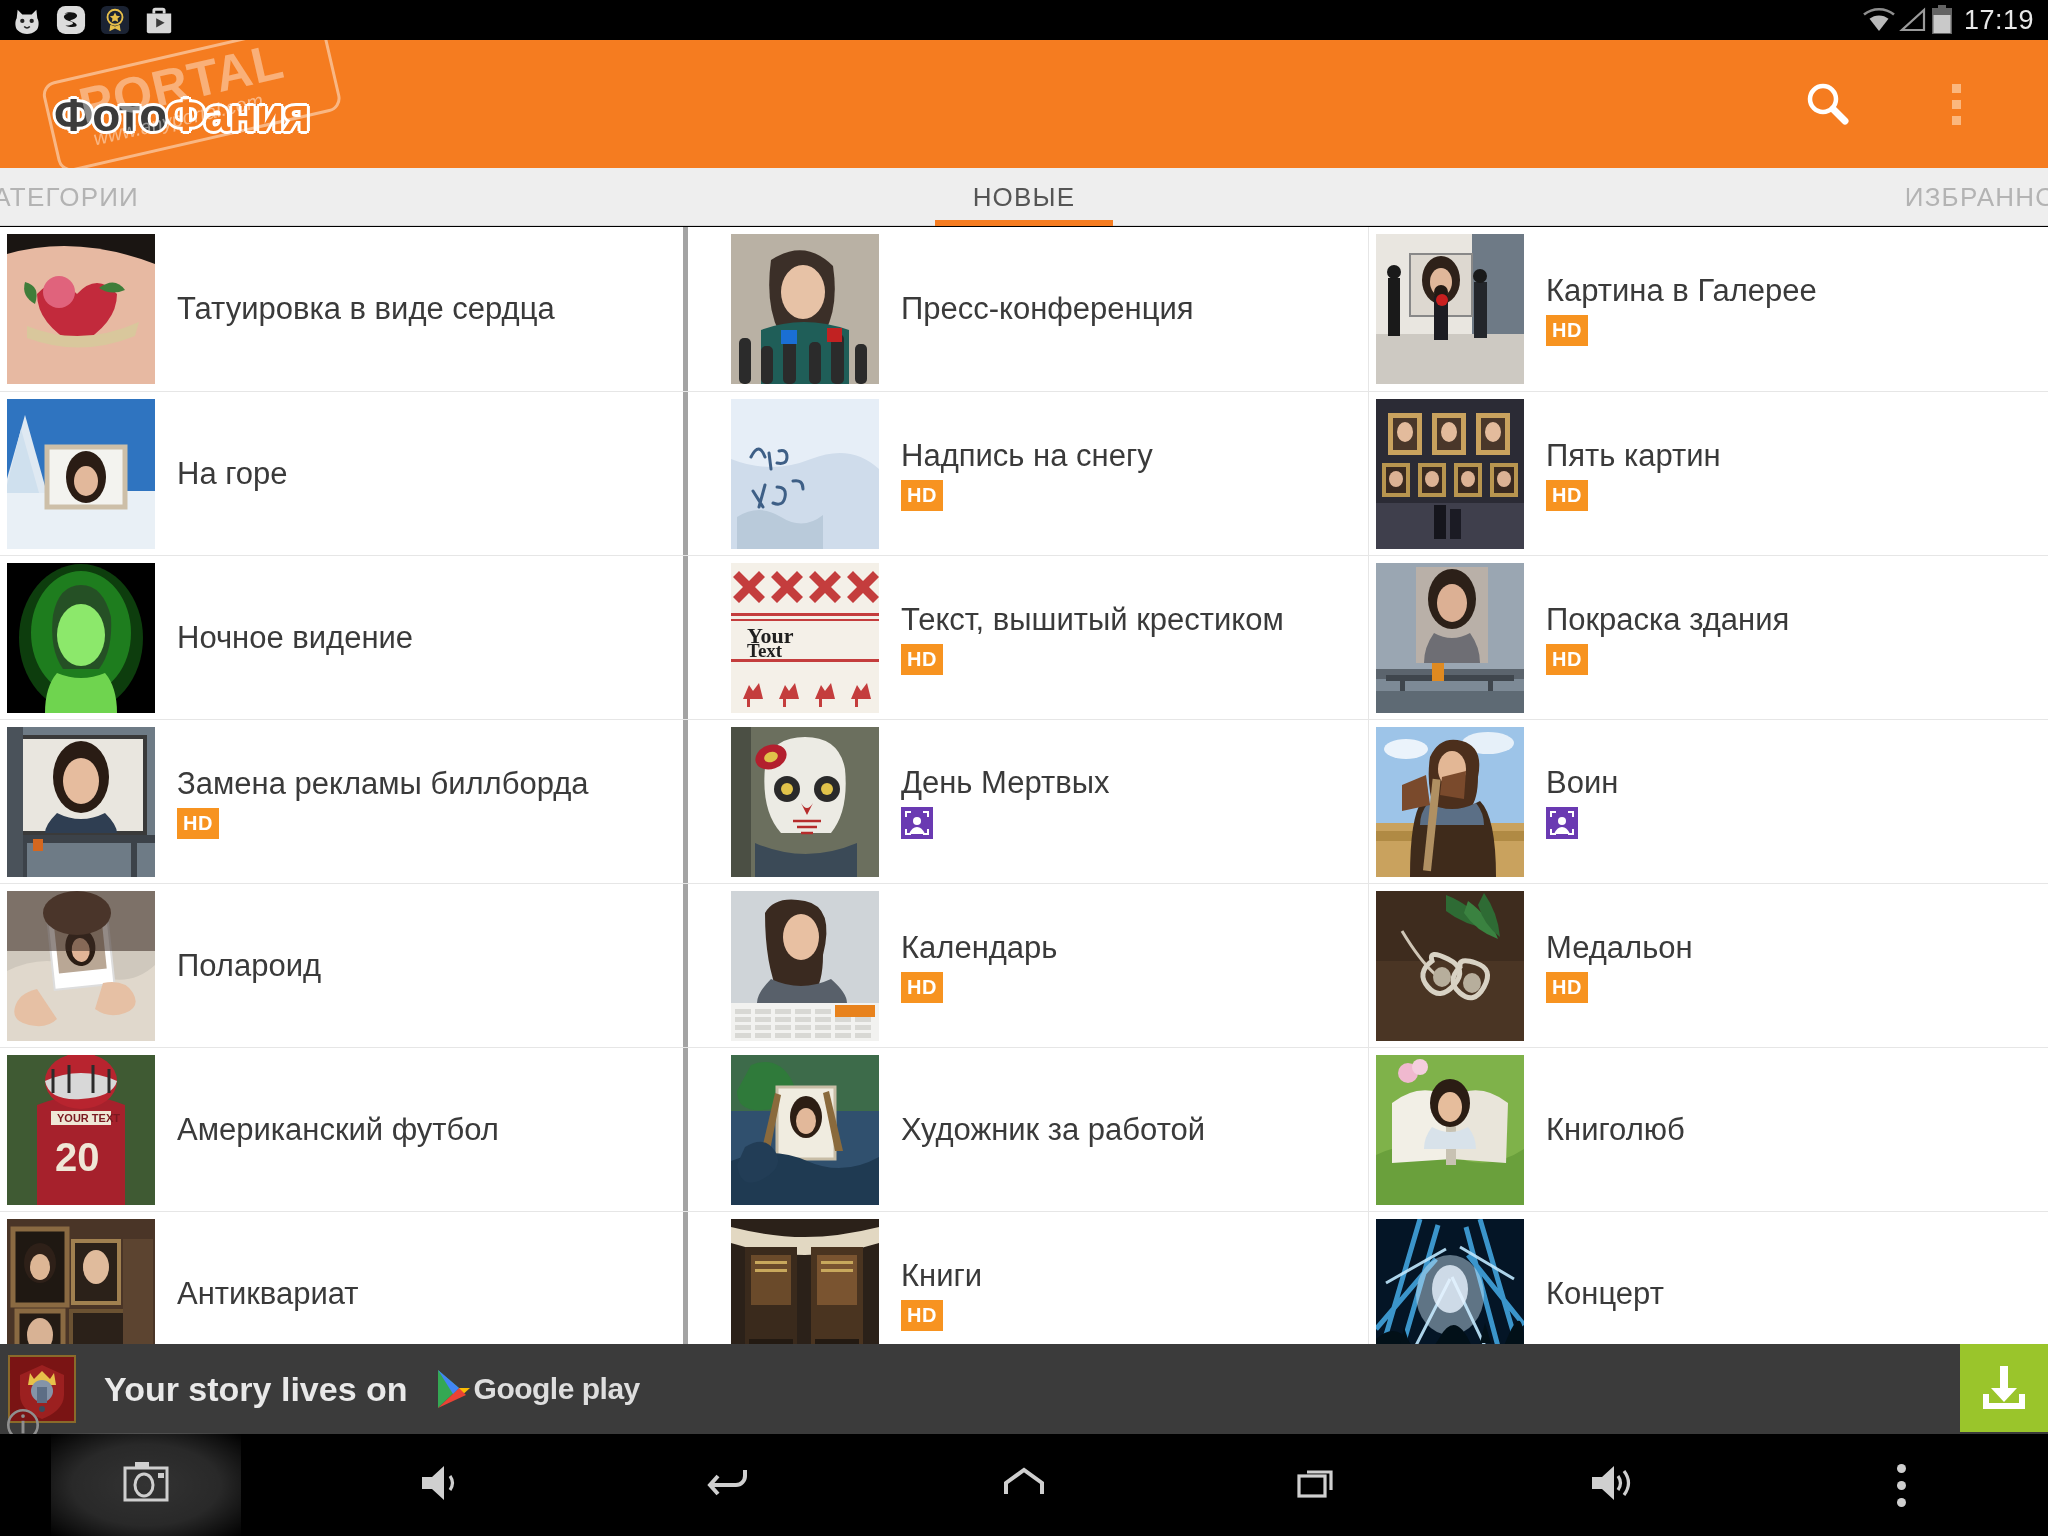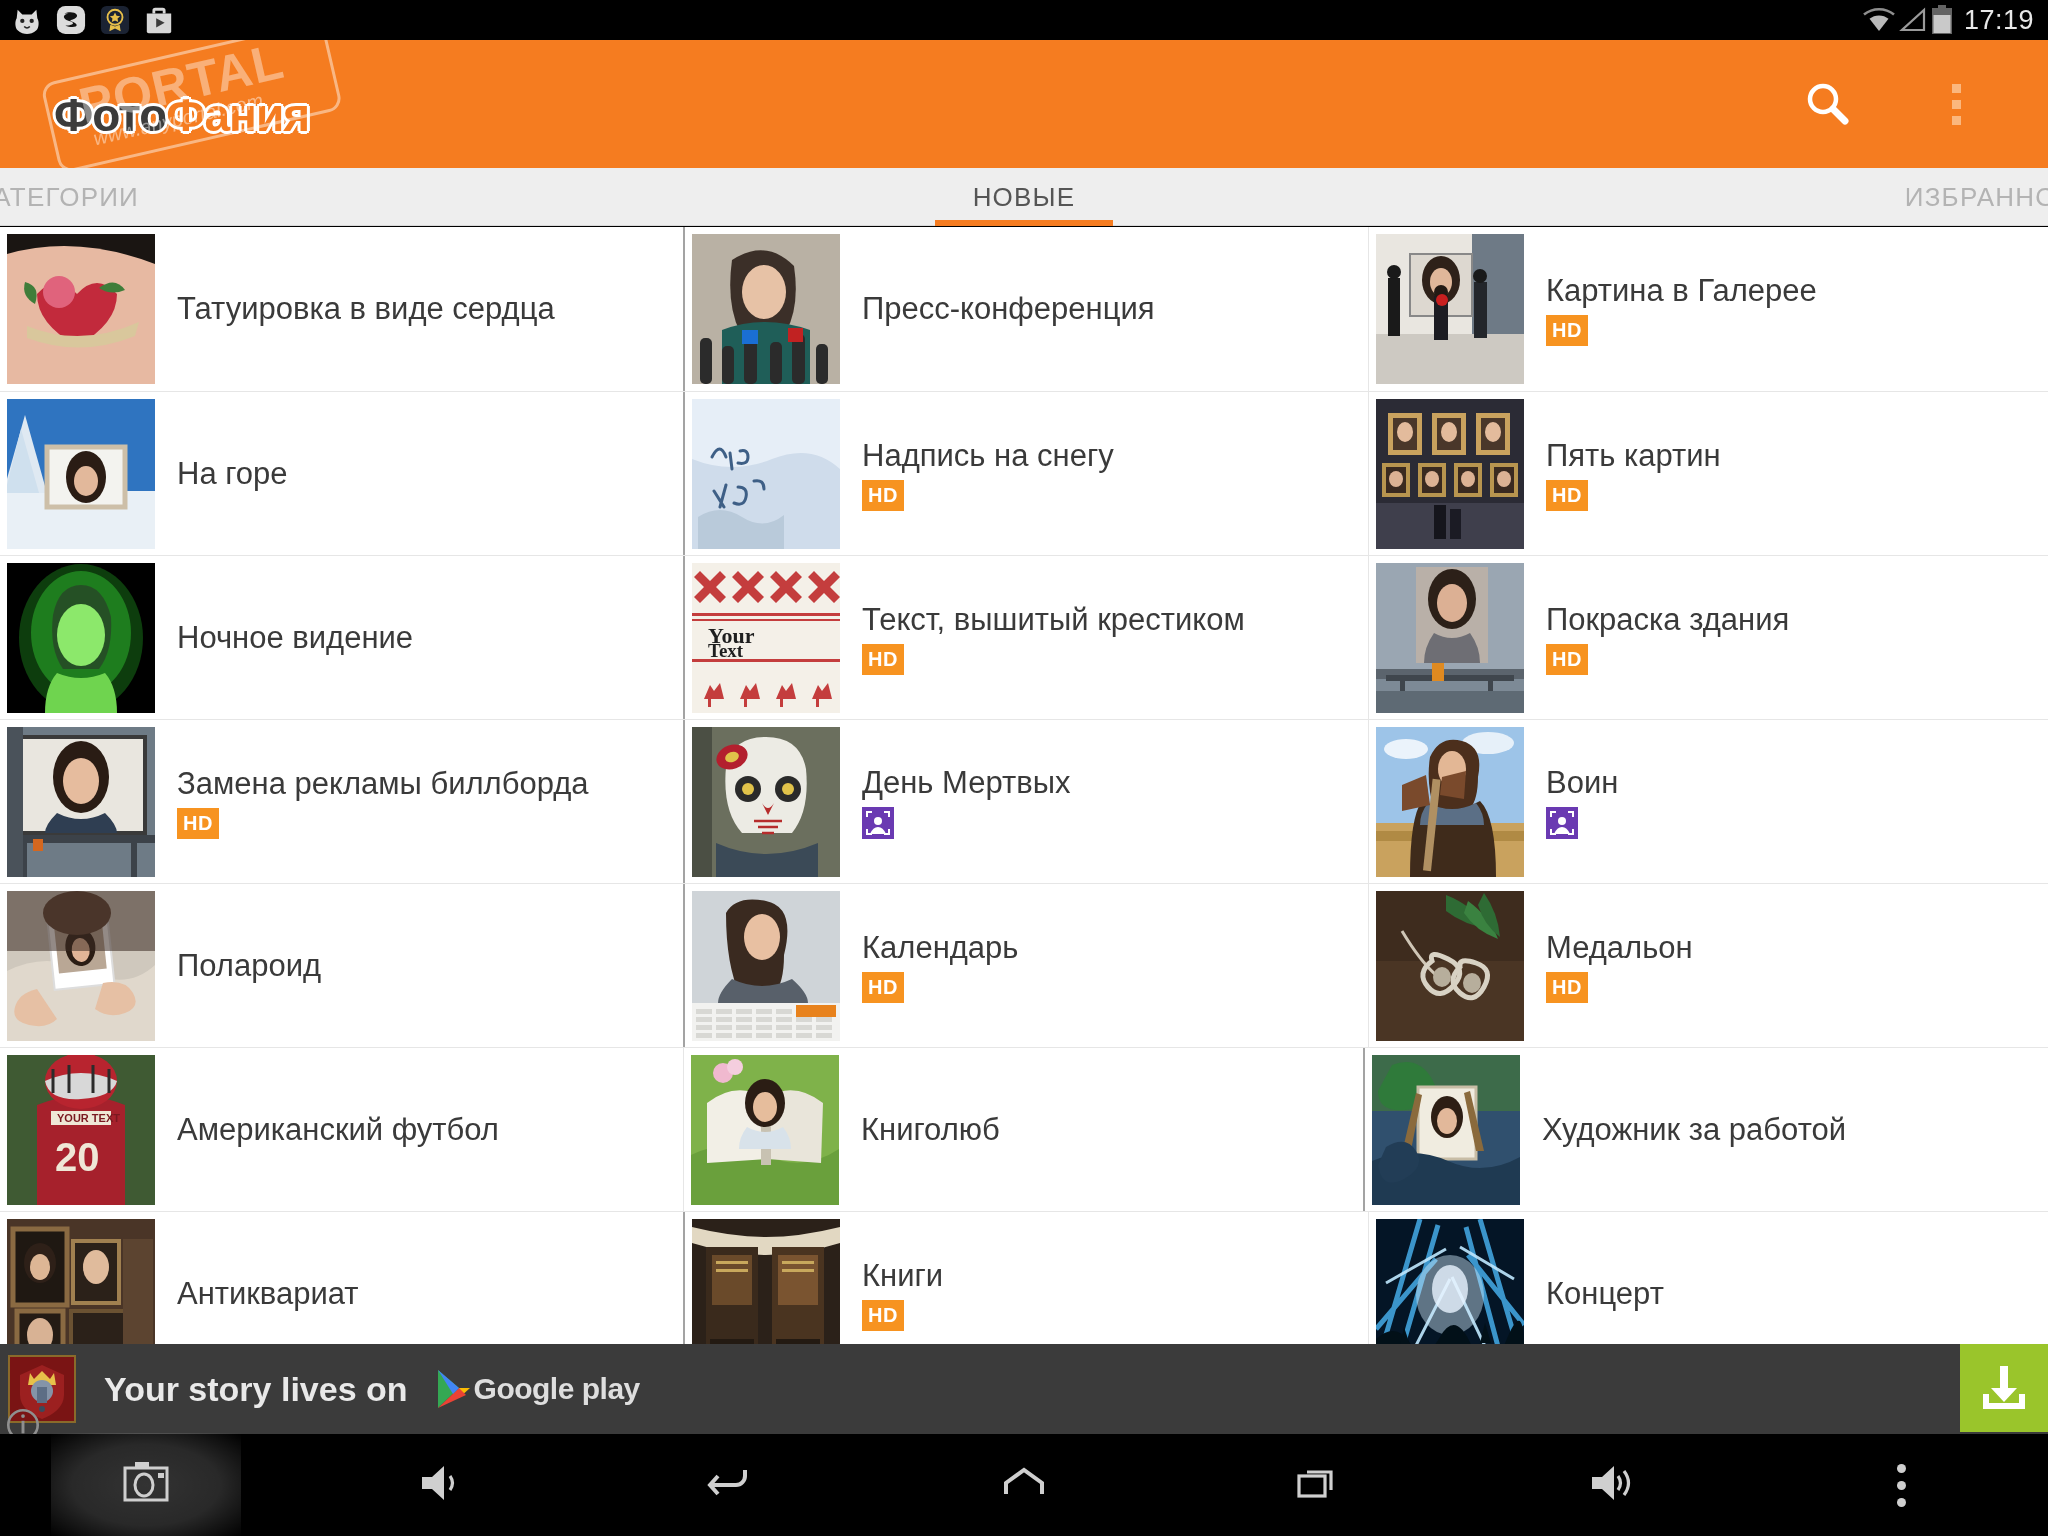--- a/index.html
+++ b/index.html
@@ -54,21 +54,21 @@
   #tab-new{ left:700px; width:648px; }
   #tab-fav{ left:1760px; width:460px; }
 
   
   .list{ position:absolute; left:0; top:227px; width:2048px; height:1117px;
          background:#fff; overflow:hidden; }
   .row{ position:relative; height:164px; display:flex; }
   .row + .row{ border-top:1px solid #e6e6e6; }
   .cell{ position:relative; display:flex; align-items:center; height:164px; }
   .cell.c0{ width:683px; }
-  .cell.c1{ width:685px; border-left:2px solid #a3a3a3; }
+  .cell.c1{ width:685px; border-left:5px solid #a3a3a3;padding-left:36px; }
   .cell.c2{ width:680px; border-left:1px solid #e6e6e6; }
   .thumb{ width:148px; height:150px; flex:none; margin-left:7px; overflow:hidden;
           position:relative; background:#ddd; }
   .thumb svg{ display:block; width:148px; height:150px; }
   .meta{ padding-left:22px; display:flex; flex-direction:column; justify-content:center;
          gap:6px; }
   .title{ font-size:31px; color:#3a3a3a; white-space:nowrap; }
   .badges{ display:flex; align-items:center; gap:8px; height:0; }
   .badges.has{ height:auto; }
   .hd{ background:#f79320; color:#fff; font-size:20px; font-weight:bold; line-height:1;
@@ -604,56 +604,56 @@
               <text x="48" y="116" font-family="Liberation Sans, sans-serif" font-size="40" font-weight="bold" fill="#efe7d6">20</text>
               <g stroke="#2b2b2b" stroke-width="3">
                 <path d="M46 14v24M62 10v28M86 10v28M102 14v24"></path>
               </g>
             </svg>
           </div>
           <div class="meta">
             <div class="title">Американский футбол</div>
           </div>
         </div>
+        <div class="cell c1">
+          <div class="thumb">
+            <svg viewBox="0 0 148 150">
+              <rect width="148" height="150" fill="#30506e"></rect>
+              <path d="M0 0h148v56H0z" fill="#3d6b4a"></path>
+              <path d="M20 10q26-10 40 14t-20 30-34-18z" fill="#2f7a3a"></path>
+              <rect x="46" y="32" width="58" height="72" fill="#f0ece0" stroke="#c8bda6" stroke-width="3"></rect>
+              <ellipse cx="75" cy="62" rx="16" ry="21" fill="#2d1e14"></ellipse>
+              <ellipse cx="75" cy="66" rx="10" ry="13" fill="#e2b89a"></ellipse>
+              <path d="M30 98l14-60 6 2-12 60z" fill="#8a6a3c"></path>
+              <path d="M104 96l-12-58 6-2 14 60z" fill="#8a6a3c"></path>
+              <path d="M0 106q40-16 76 0t72-4v48H0z" fill="#1f3a52"></path>
+              <path d="M14 92q20-12 30 4t-12 28-26-14z" fill="#223d56"></path>
+            </svg>
+          </div>
+          <div class="meta">
+            <div class="title">Художник за работой</div>
+          </div>
+        </div>
         <div class="cell c2">
           <div class="thumb">
             <svg viewBox="0 0 148 150">
               <rect width="148" height="150" fill="#7fb24a"></rect>
               <path d="M0 100q36-18 74 0t74-6v56H0z" fill="#6aa03c"></path>
               <path d="M16 48q28-22 58-6l2 62-60 4z" fill="#f2efe6"></path>
               <path d="M76 42q28-16 56 6l-2 60-54-4z" fill="#e9e5da"></path>
               <rect x="70" y="36" width="10" height="74" fill="#c8c2b2"></rect>
               <ellipse cx="74" cy="48" rx="20" ry="24" fill="#2b1d14"></ellipse>
               <ellipse cx="74" cy="52" rx="12" ry="15" fill="#e6bd9c"></ellipse>
               <path d="M56 72q18 10 36 0 8 10 8 22H48q0-12 8-22z" fill="#d8e2ea"></path>
               <circle cx="32" cy="18" r="10" fill="#f0b9cf"></circle>
               <circle cx="44" cy="12" r="8" fill="#f4cede"></circle>
             </svg>
           </div>
           <div class="meta">
             <div class="title">Книголюб</div>
-          </div>
-        </div>
-        <div class="cell c1">
-          <div class="thumb">
-            <svg viewBox="0 0 148 150">
-              <rect width="148" height="150" fill="#30506e"></rect>
-              <path d="M0 0h148v56H0z" fill="#3d6b4a"></path>
-              <path d="M20 10q26-10 40 14t-20 30-34-18z" fill="#2f7a3a"></path>
-              <rect x="46" y="32" width="58" height="72" fill="#f0ece0" stroke="#c8bda6" stroke-width="3"></rect>
-              <ellipse cx="75" cy="62" rx="16" ry="21" fill="#2d1e14"></ellipse>
-              <ellipse cx="75" cy="66" rx="10" ry="13" fill="#e2b89a"></ellipse>
-              <path d="M30 98l14-60 6 2-12 60z" fill="#8a6a3c"></path>
-              <path d="M104 96l-12-58 6-2 14 60z" fill="#8a6a3c"></path>
-              <path d="M0 106q40-16 76 0t72-4v48H0z" fill="#1f3a52"></path>
-              <path d="M14 92q20-12 30 4t-12 28-26-14z" fill="#223d56"></path>
-            </svg>
-          </div>
-          <div class="meta">
-            <div class="title">Художник за работой</div>
           </div>
         </div>
       </div>
       <div class="row">
         <div class="cell c0">
           <div class="thumb">
             <svg viewBox="0 0 148 150">
               <rect width="148" height="150" fill="#3a2a20"></rect>
               <rect x="0" y="0" width="148" height="150" fill="#4a3527"></rect>
               <rect x="6" y="10" width="54" height="76" fill="#1f1812" stroke="#8a6a42" stroke-width="5"></rect>

